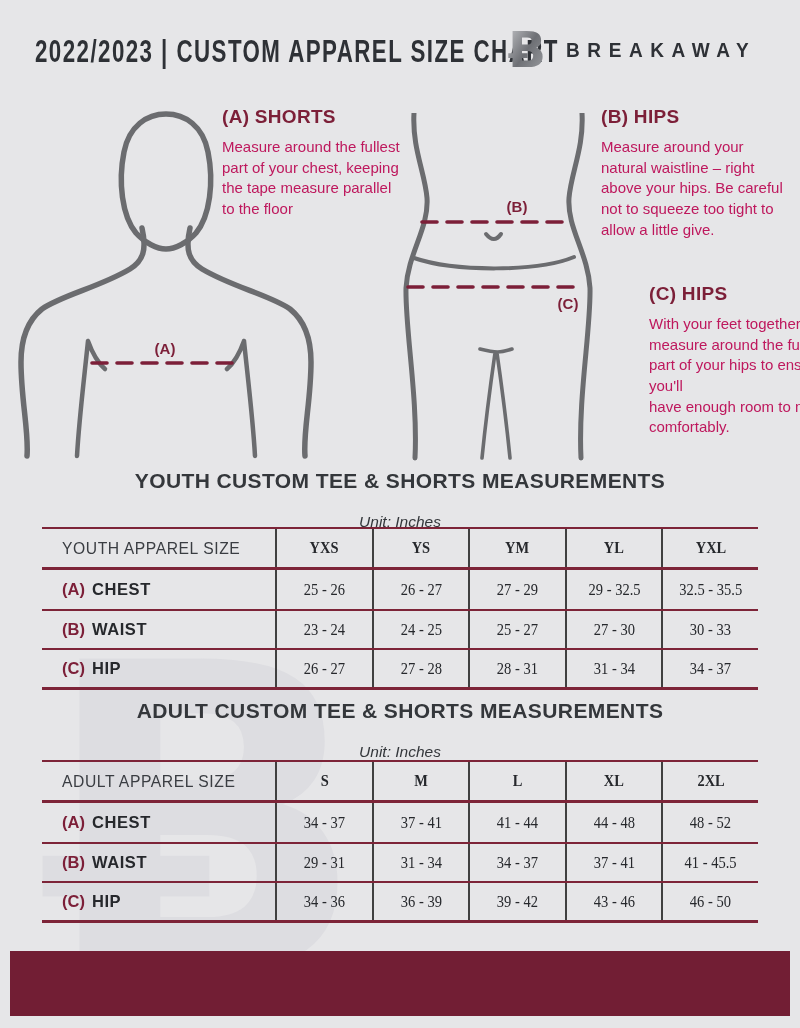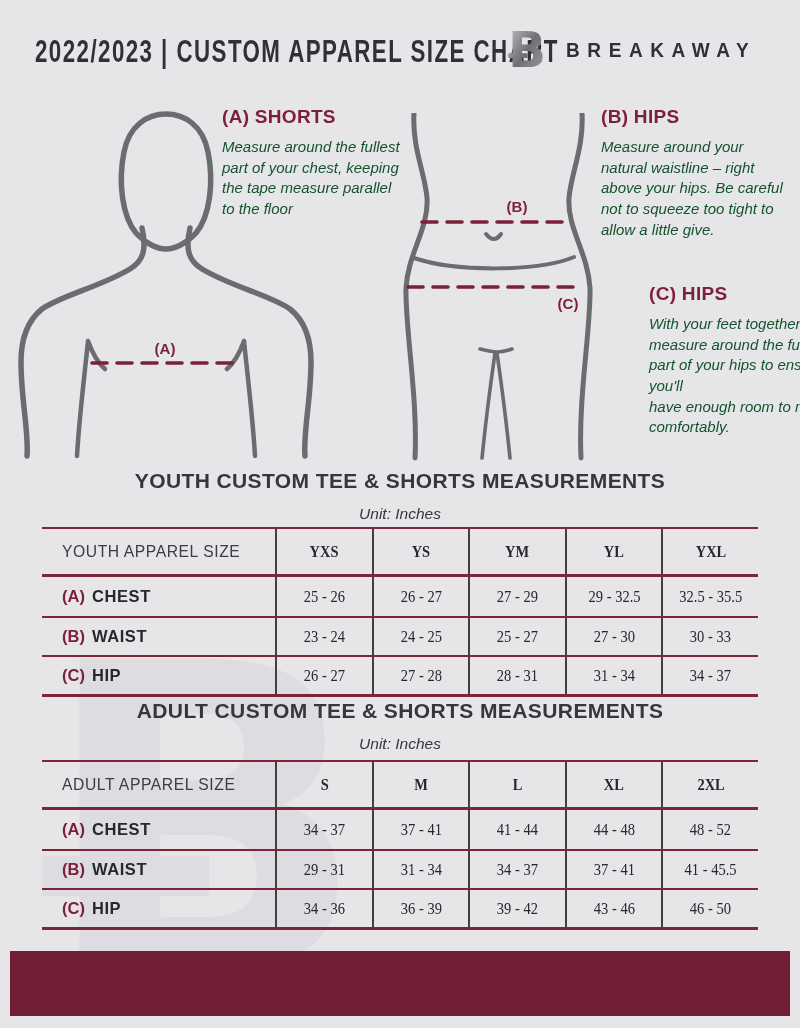--- a/index.html
+++ b/index.html
@@ -20,41 +20,41 @@
   .brand-logo { margin-right:14px; }
   .brand-name {
     font-size:20px; font-weight:700; color:#2e3136; letter-spacing:8px;
     transform:scaleX(0.95); transform-origin:left center; white-space:nowrap;
   }
   
   .fig { position:absolute; }
   .guide-block { position:absolute; z-index:2; }
   .guide-head { font-size:19px; font-weight:800; color:#7c1f38; letter-spacing:.3px; margin-bottom:9px; }
   .guide-body {
-    font-size:15px; font-style:italic; font-weight:500; color:#14532d;
+    font-size:15px; font-weight:500; color:#be185d;
     line-height:1.38; white-space:pre-line;
   }
   #chest-block { left:222px; top:106px; width:184px; }
   #waist-block { left:601px; top:106px; width:182px; }
   #hips-block  { left:601px; top:283px; width:190px;margin-left:48px; }
   
   .section-title { position:absolute; left:0; width:800px; text-align:center; z-index:2; }
   .section-title .t1 { font-size:21px; font-weight:600; color:#34373b; letter-spacing:.4px; }
-  .section-title .t2 { font-size:15.5px; font-style:italic; font-weight:500; color:#34373b; margin-top:12px; }
+  .section-title .t2 { font-size:15.5px; font-style:italic; font-weight:500; color:#34373b; margin-top:20px; }
   #youth-title { top:469px; }
   #adult-title { top:699px; }
   
   .size-table {
     position:absolute; left:42px; width:716px; z-index:2;
     border-top:2px solid #7d2438; border-bottom:3px solid #7d2438;
   }
   #youth-table { top:527px; }
   #adult-table { top:760px; }
   .trow { display:grid; grid-template-columns:233px repeat(5,1fr); }
-  .trow-header { height:48px; border-bottom:3px solid #7d2438; }
+  .trow-header { height:41px; border-bottom:3px solid #7d2438; }
   .trow-data   { height:39px; }
   .trow-data + .trow-data { border-top:2px solid #7d2438; }
   .cell { display:flex; align-items:center; justify-content:center; }
   .cell + .cell { border-left:2px solid #404040;font-family:Liberation Serif, serif; }
   .cell-first { justify-content:flex-start; padding-left:20px; }
   .col-head-label { font-size:16.5px; font-weight:400; letter-spacing:.6px; color:#3a3d42;
     transform:scaleX(0.95); transform-origin:left center; white-space:nowrap; }
   .size-label { display:inline-block; font-size:17px; font-weight:700; color:#26282c;
     transform:scaleX(0.85); }
   .row-key { font-size:16.5px; font-weight:800; color:#7c1f38; margin-right:7px; }

